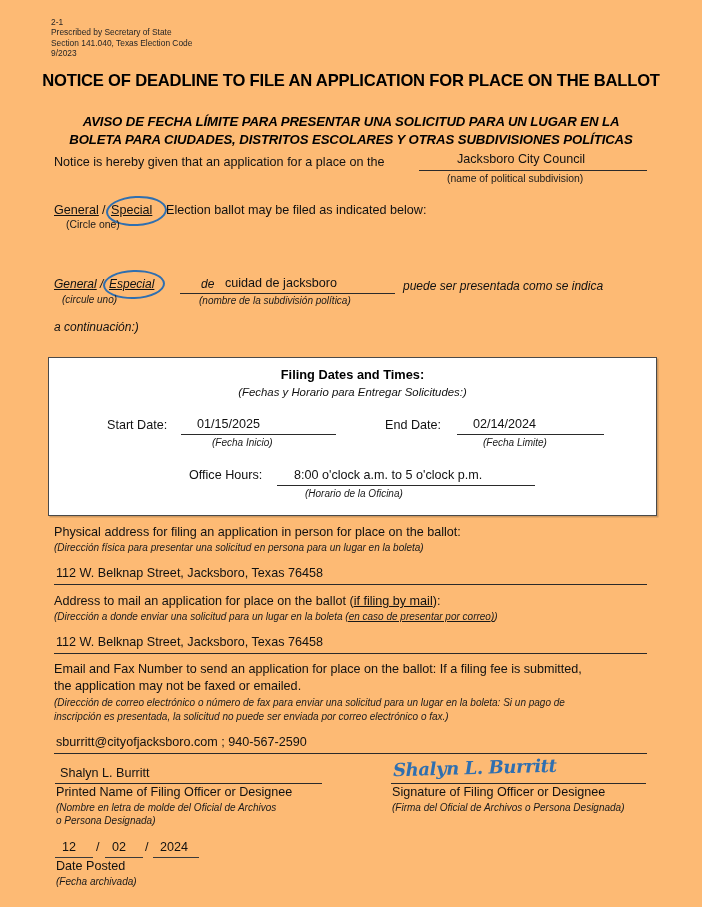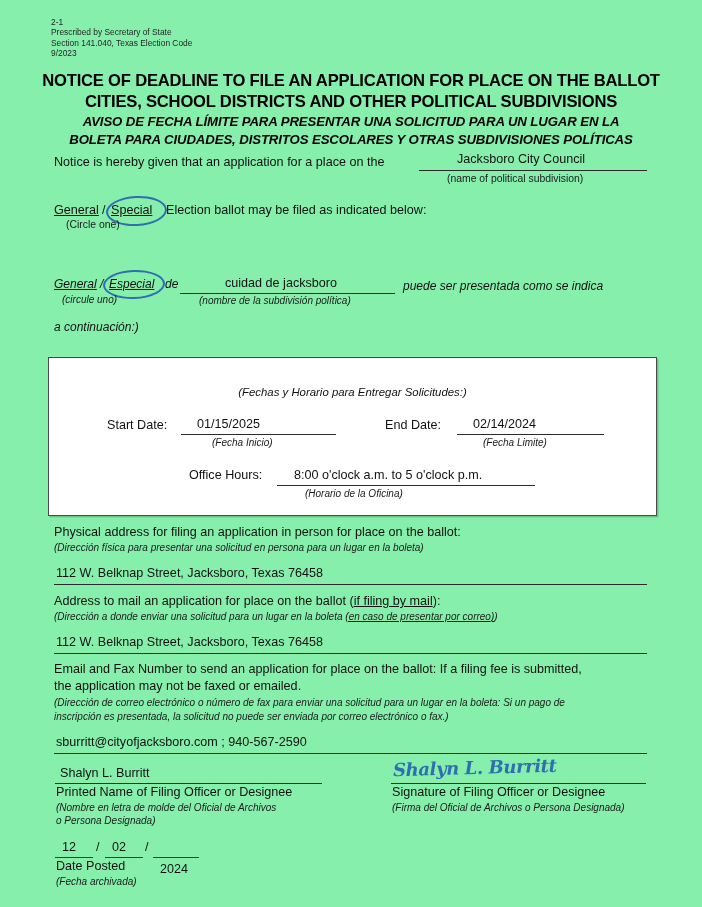--- a/index.html
+++ b/index.html
@@ -13,21 +13,21 @@
     position: relative;
     font-family: "Liberation Sans", sans-serif;
     color: #1a1a1a;
     overflow: hidden;
   }
   .page {
     position: absolute;
     left: 0; top: 0;
     width: 702px;
     height: 907px;
-    background: #86efac;
+    background: #fdba74;
   }
 
   
   .form-meta {
     position: absolute;
     left: 51px;
     top: 17px;
     font-size: 8.4px;
     line-height: 10.4px;
     color: #262626;
@@ -171,21 +171,20 @@
 
   <div class="form-meta">
     <div>2-1</div>
     <div>Prescribed by Secretary of State</div>
     <div>Section 141.040, Texas Election Code</div>
     <div>9/2023</div>
   </div>
 
   <div class="title-en">
     <div>NOTICE OF DEADLINE TO FILE AN APPLICATION FOR PLACE ON THE BALLOT</div>
-    <div>CITIES, SCHOOL DISTRICTS AND OTHER POLITICAL SUBDIVISIONS</div>
   </div>
   <div class="title-es">
     <div>AVISO DE FECHA LÍMITE PARA PRESENTAR UNA SOLICITUD PARA UN LUGAR EN LA</div>
     <div>BOLETA PARA CIUDADES, DISTRITOS ESCOLARES Y OTRAS SUBDIVISIONES POLÍTICAS</div>
   </div>
 
   <div class="body-txt" style="left:54px; top:155px;">Notice is hereby given that an application for a place on the</div>
 
   <div class="filled" style="left:457px; top:152px;">Jacksboro City Council</div>
   <div class="rule" style="left:419px; top:170px; width:228px;"></div>
@@ -196,31 +195,32 @@
   <div class="body-txt uline" style="left:111px; top:203px;">Special</div>
   <div class="ink-circle" style="left:106px; top:196px; width:57px; height:26px;"></div>
   <div class="body-txt" style="left:166px; top:203px;">Election ballot may be filed as indicated below:</div>
   <div class="small-plain" style="left:66px; top:219px;">(Circle one)</div>
 
 
   <div class="body-txt ital uline" style="left:54px; top:277px; font-size:12px;">General</div>
   <div class="body-txt ital" style="left:100px; top:277px; font-size:12px;">/</div>
   <div class="body-txt ital uline" style="left:109px; top:277px; font-size:12px;">Especial</div>
   <div class="ink-circle c2" style="left:103px; top:270px; width:58px; height:25px;"></div>
-  <div class="body-txt ital" style="left:165px; top:277px; font-size:12px;">de</div>
+  <div class="body-txt ital" style="left:165px; top:277px; font-size:12px;padding-left:36px;">de</div>
 
   <div class="filled" style="left:225px; top:276px;">cuidad de jacksboro</div>
   <div class="rule" style="left:180px; top:293px; width:215px;"></div>
   <div class="small-ital" style="left:199px; top:295px;">(nombre de la subdivisión política)</div>
 
   <div class="body-txt ital" style="left:403px; top:279px; font-size:12px;">puede ser presentada como se indica</div>
   <div class="small-ital" style="left:62px; top:294px;">(circule uno)</div>
   <div class="body-txt ital" style="left:54px; top:320px; font-size:12px;">a continuación:)</div>
 
   <div class="filing-box">
+    <div class="box-title">Filing Dates and Times:</div>
     <div class="box-subtitle">(Fechas y Horario para Entregar Solicitudes:)</div>
 
     <div class="body-txt" style="left:58px; top:60px;">Start Date:</div>
     <div class="filled" style="left:148px; top:59px;">01/15/2025</div>
     <div class="rule" style="left:132px; top:76px; width:155px;"></div>
     <div class="small-ital" style="left:163px; top:79px;">(Fecha Inicio)</div>
 
     <div class="body-txt" style="left:336px; top:60px;">End Date:</div>
     <div class="filled" style="left:424px; top:59px;">02/14/2024</div>
     <div class="rule" style="left:408px; top:76px; width:147px;"></div>
@@ -263,19 +263,19 @@
   <div class="rule" style="left:391px; top:783px; width:255px;"></div>
   <div class="body-txt" style="left:392px; top:785px;">Signature of Filing Officer or Designee</div>
   <div class="small-ital" style="left:392px; top:802px;">(Firma del Oficial de Archivos o Persona Designada)</div>
 
   <div class="filled" style="left:62px; top:840px;">12</div>
   <div class="rule-thin" style="left:55px; top:857px; width:38px;"></div>
   <div class="body-txt" style="left:96px; top:840px;">/</div>
   <div class="filled" style="left:112px; top:840px;">02</div>
   <div class="rule-thin" style="left:105px; top:857px; width:38px;"></div>
   <div class="body-txt" style="left:145px; top:840px;">/</div>
-  <div class="filled" style="left:160px; top:840px;margin-top:22px;">2024</div>
+  <div class="filled" style="left:160px; top:840px;">2024</div>
   <div class="rule-thin" style="left:153px; top:857px; width:46px;"></div>
 
   <div class="body-txt" style="left:56px; top:859px;">Date Posted</div>
   <div class="small-ital" style="left:56px; top:876px;">(Fecha archivada)</div>
 
 </div>
 
 </body></html>

